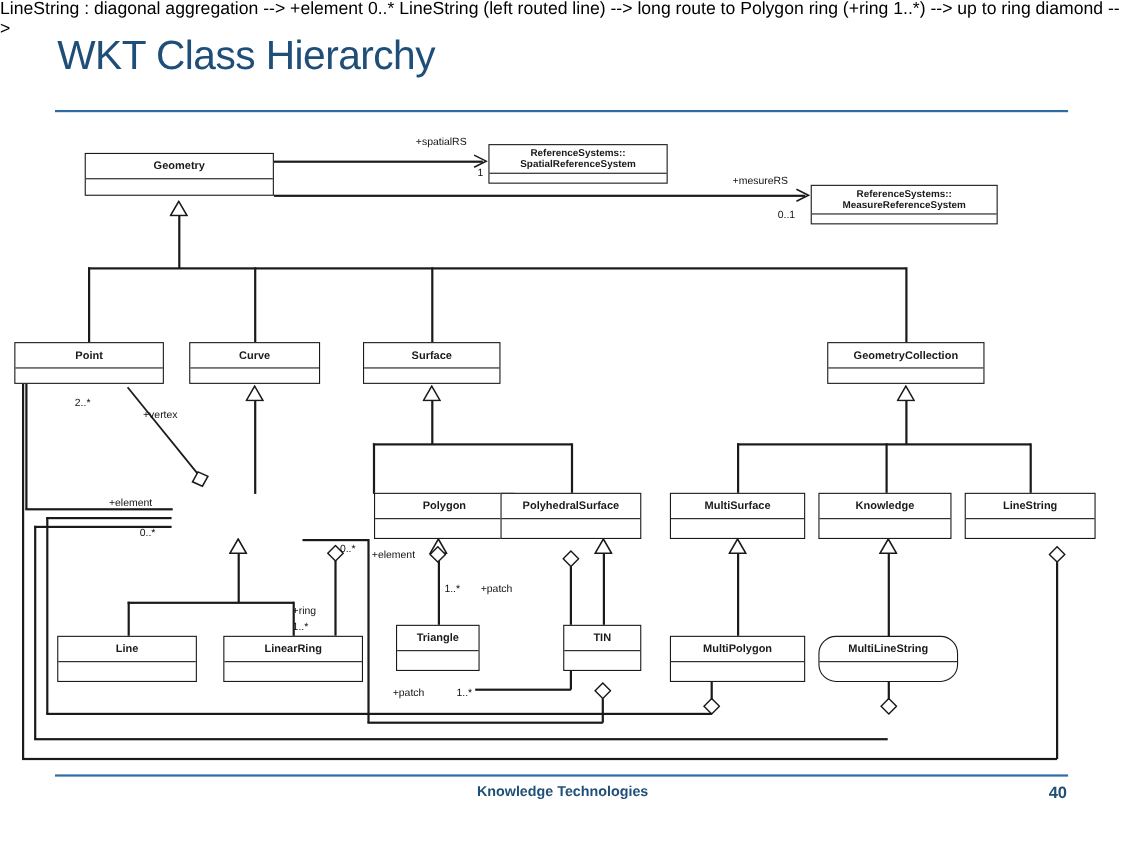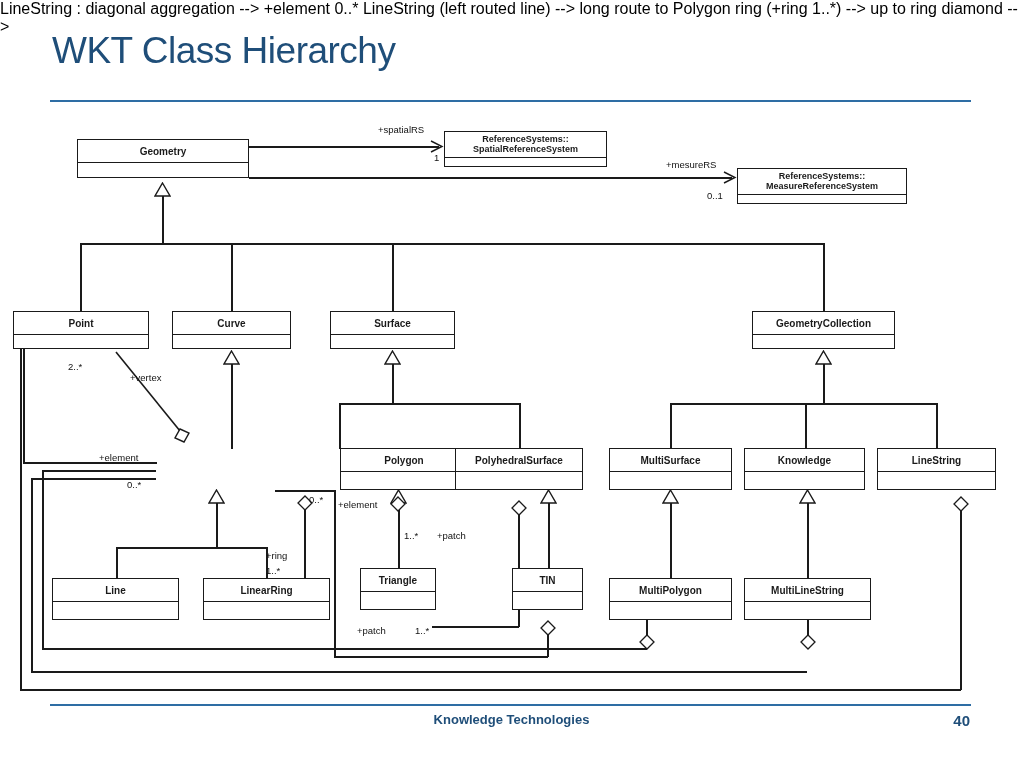--- a/index.html
+++ b/index.html
@@ -342,21 +342,21 @@
   <div class="cls" style="left:512px;top:568px;width:71px;height:42px;">
     <span class="nm">TIN</span>
     <div class="comp2"></div>
   </div>
 
   <div class="cls" style="left:609px;top:578px;width:123px;height:42px;">
     <span class="nm">MultiPolygon</span>
     <div class="comp2"></div>
   </div>
 
-  <div class="cls" style="left:744px;top:578px;width:127px;height:42px;">
+  <div class="cls" style="left:744px;top:578px;width:127px;height:42px;border-radius:16px;">
     <span class="nm">MultiLineString</span>
     <div class="comp2"></div>
   </div>
 
   
   <div class="lbl" style="left:378px;top:124px;">+spatialRS</div>
   <div class="lbl" style="left:434px;top:152px;">1</div>
   <div class="lbl" style="left:666px;top:159px;">+mesureRS</div>
   <div class="lbl" style="left:707px;top:190px;">0..1</div>
   <div class="lbl" style="left:68px;top:361px;">2..*</div>

